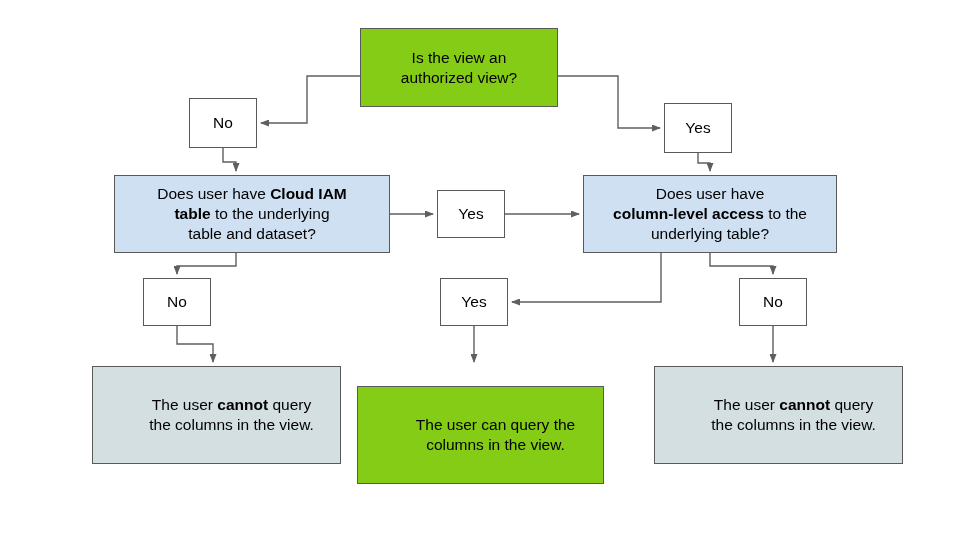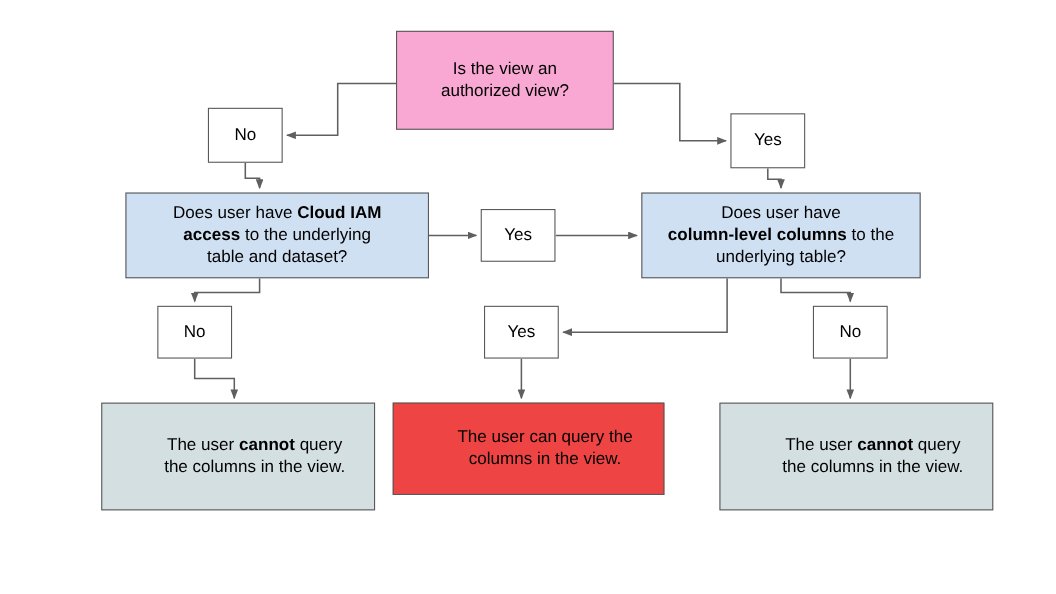--- a/index.html
+++ b/index.html
@@ -71,51 +71,51 @@
         <path d="M 236,253 L 236,266 L 177,266 L 177,274" marker-end="url(#arrowhead)"></path>
         <path d="M 177,326 L 177,344 L 213,344 L 213,362" marker-end="url(#arrowhead)"></path>
         <path d="M 661,253 L 661,302 L 512,302" marker-end="url(#arrowhead)"></path>
         <path d="M 710,253 L 710,266 L 773,266 L 773,274" marker-end="url(#arrowhead)"></path>
         <path d="M 474,326 L 474,362" marker-end="url(#arrowhead)"></path>
         <path d="M 773,326 L 773,362" marker-end="url(#arrowhead)"></path>
       </g>
   </svg>
 
   <div id="node-layer">
-      <div class="node small-label" style="left: 360px; top: 28px; width: 198px; height: 90px; background: #f9a8d4;">
+      <div class="node small-label" style="left: 360px; top: 28px; width: 198px; height: 79px; background: #84cc16;">
         <span class="txt">Is the view an<br>authorized view?</span>
       </div>
       <div class="node small-label" style="left: 189px; top: 98px; width: 68px; height: 50px; background: rgb(255, 255, 255);">
         <span class="txt">No</span>
       </div>
       <div class="node small-label" style="left: 664px; top: 103px; width: 68px; height: 50px; background: rgb(255, 255, 255);">
         <span class="txt">Yes</span>
       </div>
       <div class="node decision" style="left: 114px; top: 175px; width: 276px; height: 78px; background: rgb(207, 224, 243);">
-        <span class="txt">Does user have <b>Cloud IAM</b><br><b>access</b> to the underlying<br>table and dataset?</span>
+        <span class="txt">Does user have <b>Cloud IAM</b><br><b>table</b> to the underlying<br>table and dataset?</span>
       </div>
       <div class="node decision" style="left: 583px; top: 175px; width: 254px; height: 78px; background: rgb(207, 224, 243);">
-        <span class="txt">Does user have<br><b>column-level columns</b> to the<br>underlying table?</span>
+        <span class="txt">Does user have<br><b>column-level access</b> to the<br>underlying table?</span>
       </div>
       <div class="node small-label" style="left: 437px; top: 190px; width: 68px; height: 48px; background: rgb(255, 255, 255);">
         <span class="txt">Yes</span>
       </div>
       <div class="node small-label" style="left: 143px; top: 278px; width: 68px; height: 48px; background: rgb(255, 255, 255);">
         <span class="txt">No</span>
       </div>
       <div class="node small-label" style="left: 440px; top: 278px; width: 68px; height: 48px; background: rgb(255, 255, 255);">
         <span class="txt">Yes</span>
       </div>
       <div class="node small-label" style="left: 739px; top: 278px; width: 68px; height: 48px; background: rgb(255, 255, 255);">
         <span class="txt">No</span>
       </div>
       <div class="node terminal" style="left: 92px; top: 366px; width: 249px; height: 98px; background: rgb(212, 223, 226);">
         <span class="txt">The user <b>cannot</b> query<br>the columns in the view.</span>
       </div>
-      <div class="node terminal" style="left: 357px; top: 366px; width: 247px; height: 84px; background: #ef4444;">
+      <div class="node terminal" style="left: 357px; top: 386px; width: 247px; height: 98px; background: #84cc16;">
         <span class="txt">The user can query the<br>columns in the view.</span>
       </div>
       <div class="node terminal" style="left: 654px; top: 366px; width: 249px; height: 98px; background: rgb(212, 223, 226);">
         <span class="txt">The user <b>cannot</b> query<br>the columns in the view.</span>
       </div>
     </div>
 
 </div>
 
 </body></html>

